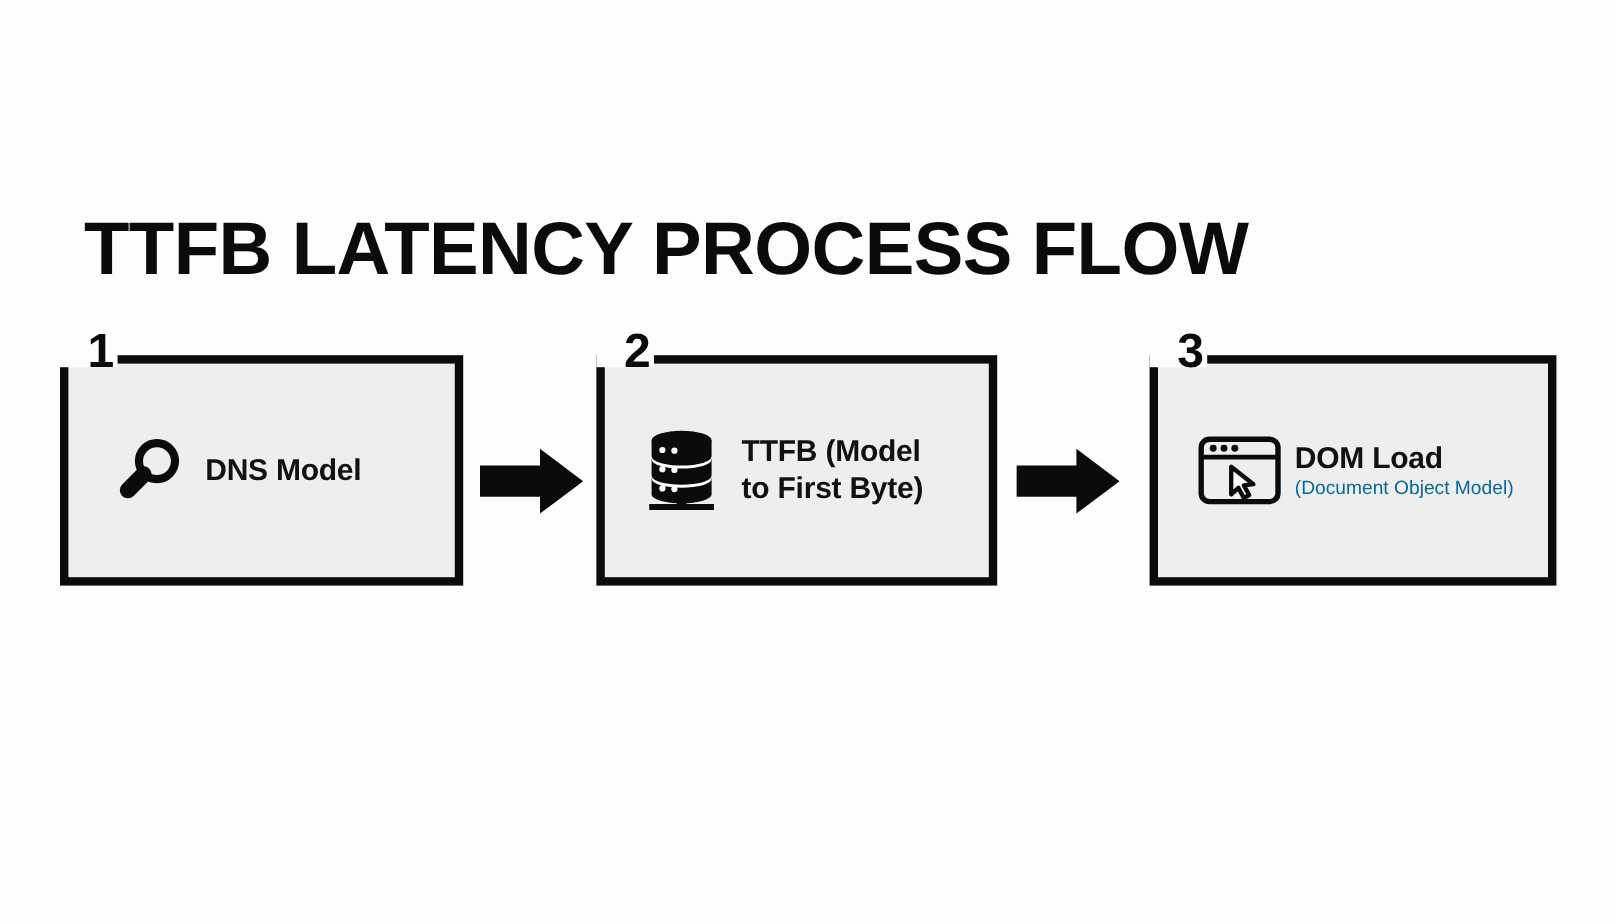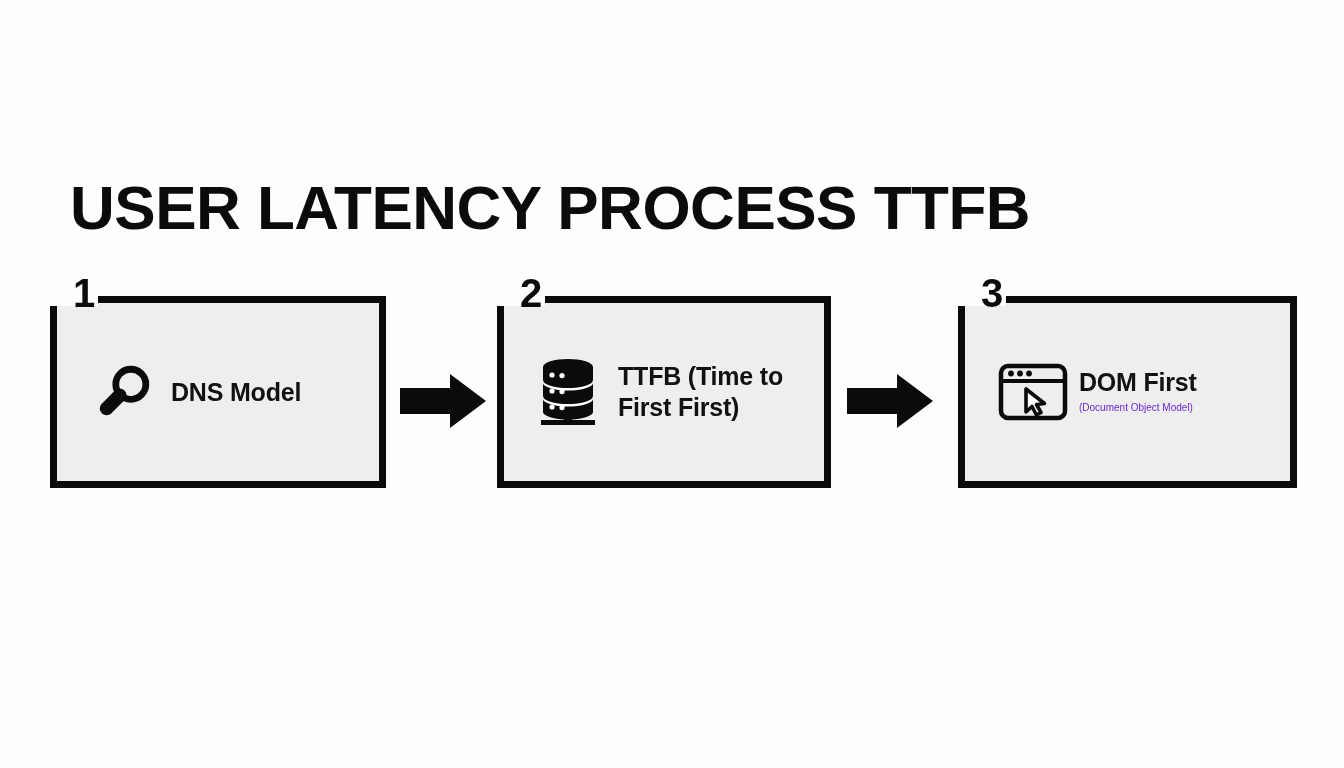--- a/index.html
+++ b/index.html
@@ -100,44 +100,44 @@
 
   .step-label {
     font-size: 25px;
     line-height: 31px;
     font-weight: 700;
     color: #111111;
     letter-spacing: -0.2px;
   }
   .s2 .step-label { max-width: 178px; }
   .step-sublabel {
-    font-size: 10px;
+    font-size: 16px;
     line-height: 20px;
     font-weight: 400;
-    color: #6d28d9;
+    color: #0369a1;
     margin-top: 0;
     white-space: nowrap;
   }
 
   
   .flow-arrow {
     position: absolute;
     top: 76px;
     width: 86px;
     height: 58px;
   }
   .flow-arrow.a1 { left: 400px; }
   .flow-arrow.a2 { left: 847px; }
 </style>
 </head>
 <body>
 
 <div id="canvas">
 
-  <div class="page-title">USER LATENCY PROCESS TTFB</div>
+  <div class="page-title">TTFB LATENCY PROCESS FLOW</div>
 
   <div class="flow-row">
 
     <div class="step-box s1">
       <div class="badge-notch"></div>
       <div class="step-number">1</div>
 
       <div class="step-inner">
         <div class="icon-slot">
           <svg width="62" height="62" viewBox="0 0 64 64" aria-hidden="true">
@@ -186,21 +186,21 @@
               <circle cx="13" cy="19" r="2.6"></circle>
                 <circle cx="23" cy="19.6" r="2.6"></circle>
               <circle cx="13" cy="35" r="2.6"></circle>
                 <circle cx="23" cy="35.6" r="2.6"></circle>
               <circle cx="13" cy="51" r="2.6"></circle>
                 <circle cx="23" cy="51.6" r="2.6"></circle>
             </g>
           </svg>
         </div>
         <div class="label-slot">
-          <div class="step-label">TTFB (Time to First First)</div>
+          <div class="step-label">TTFB (Model to First Byte)</div>
         </div>
       </div>
     </div>
 
     <div class="flow-arrow a2">
       <svg width="86" height="58" viewBox="0 0 86 58" aria-hidden="true">
         <path d="M0 16 L50 16 L50 2 L86 29 L50 56 L50 42 L0 42 Z" fill="#0b0b0b"></path>
       </svg>
     </div>
 
@@ -213,20 +213,20 @@
           <svg width="74" height="64" viewBox="0 0 74 64" aria-hidden="true">
             <rect x="5" y="6" width="64" height="52" rx="7" ry="7" fill="none" stroke="#0b0b0b" stroke-width="4.5"></rect>
             <line x1="5" y1="21" x2="69" y2="21" stroke="#0b0b0b" stroke-width="4"></line>
             <circle cx="15" cy="13.5" r="2.9" fill="#0b0b0b"></circle>
             <circle cx="24" cy="13.5" r="2.9" fill="#0b0b0b"></circle>
             <circle cx="33" cy="13.5" r="2.9" fill="#0b0b0b"></circle>
             <path d="M30 29 L30 52 L36 46.5 L40.5 55 L45 52.5 L40.5 44.5 L48.5 43.5 Z" fill="#ffffff" stroke="#0b0b0b" stroke-width="3.6" stroke-linejoin="round"></path>
           </svg>
         </div>
         <div class="label-slot">
-          <div class="step-label">DOM First</div>
+          <div class="step-label">DOM Load</div>
           <div class="step-sublabel">(Document Object Model)</div>
         </div>
       </div>
     </div>
 
   </div>
 </div>
 
 </body></html>

